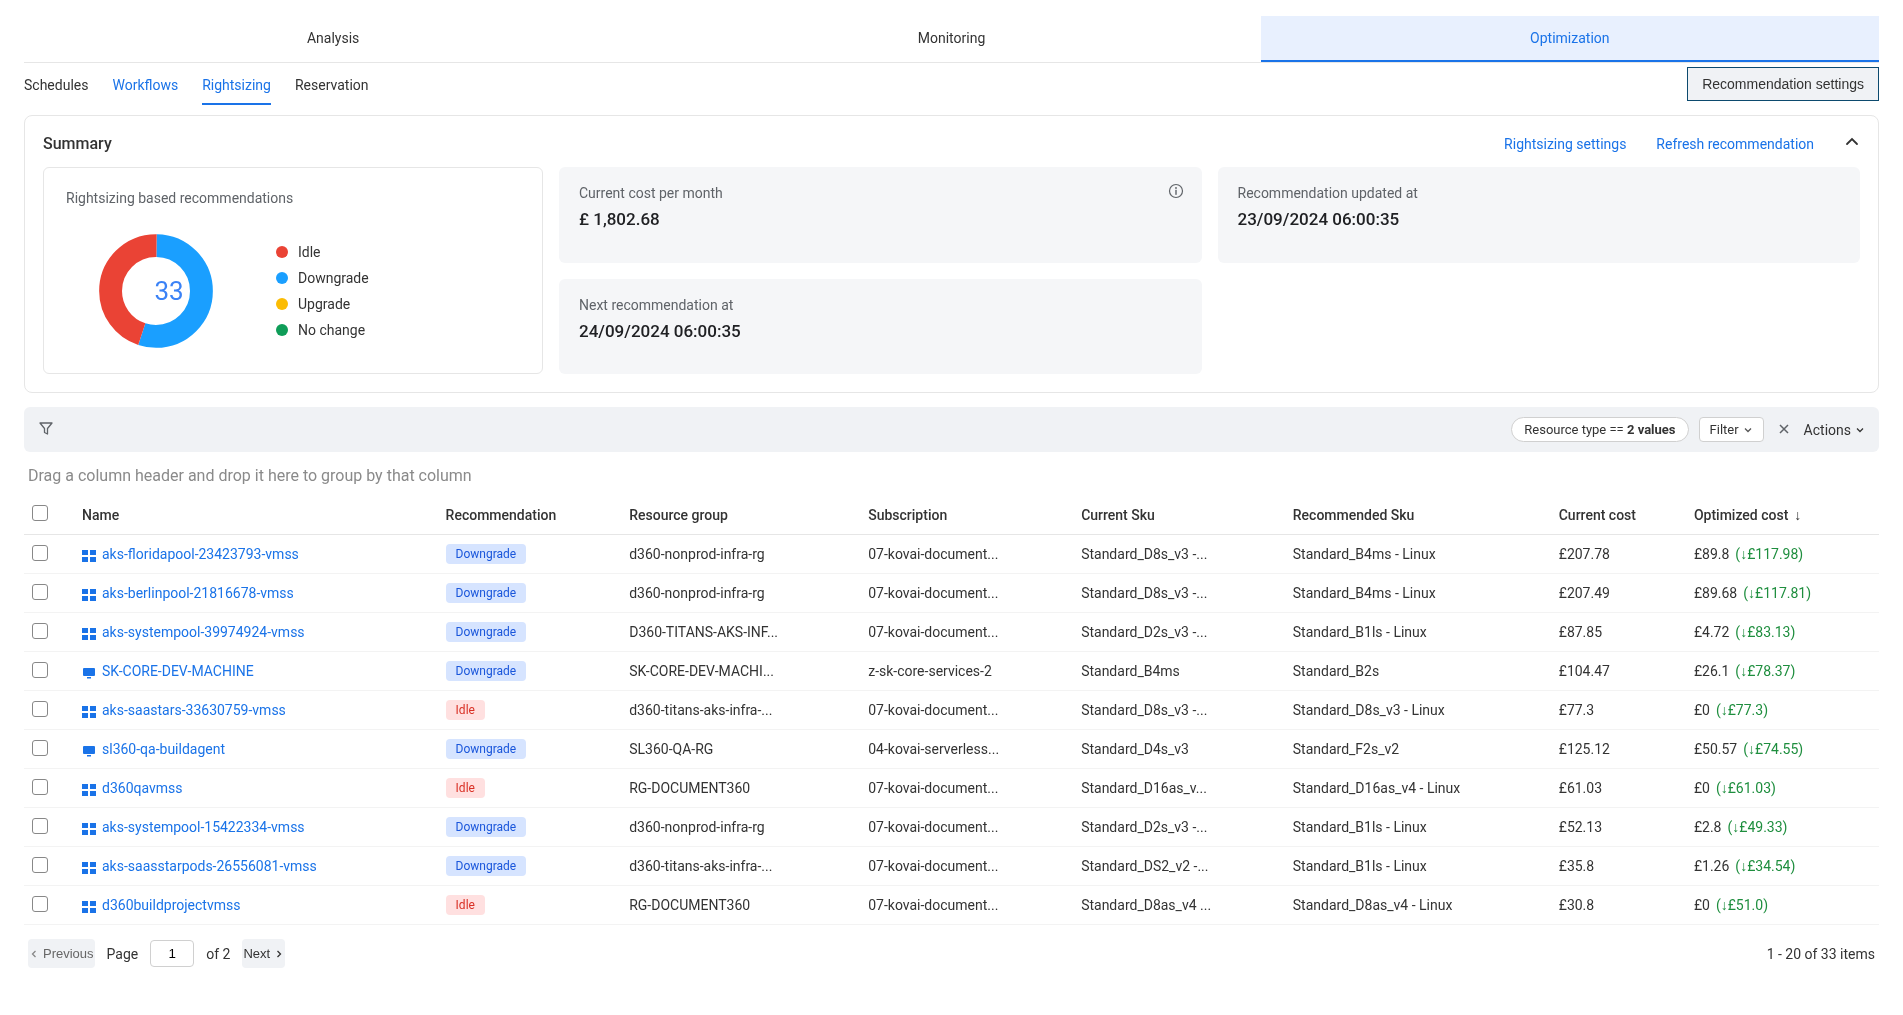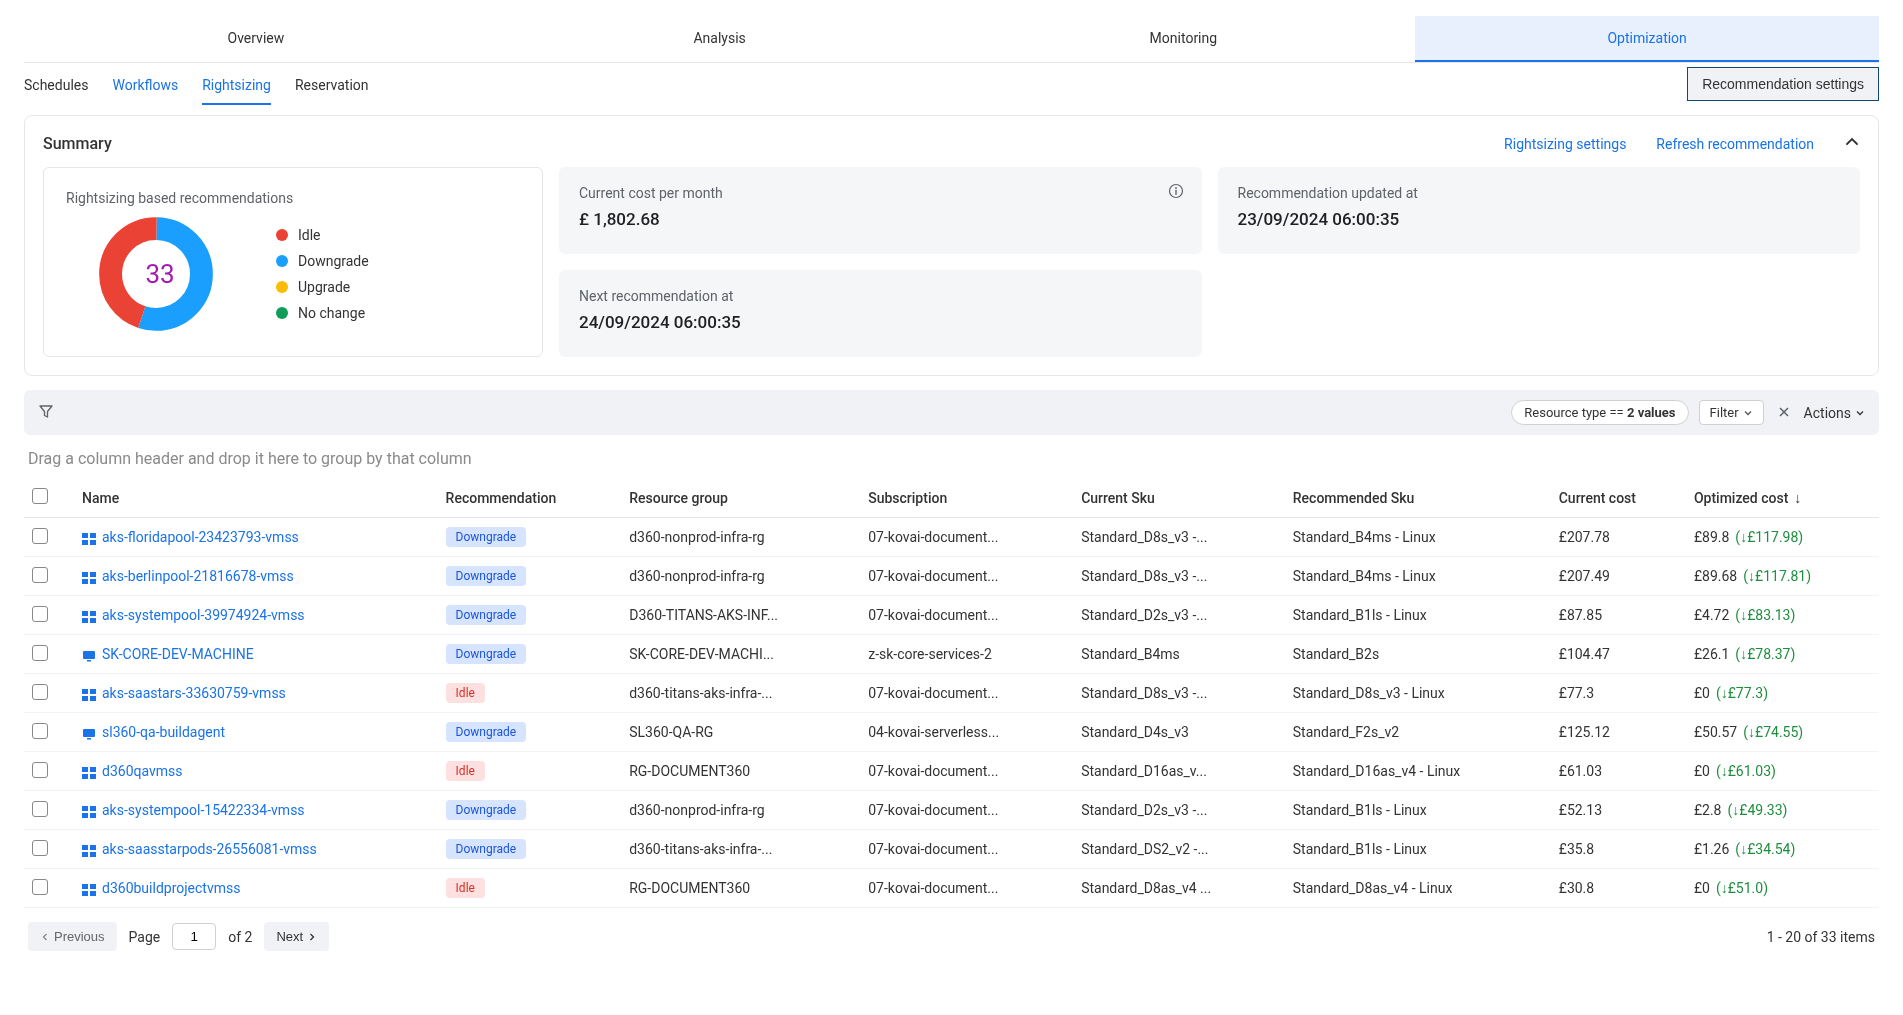--- a/index.html
+++ b/index.html
@@ -22,21 +22,21 @@
 .summary-links a { color: #1a73e8; text-decoration: none; cursor: pointer; }
 .chev-up { cursor: pointer; }
 .summary-grid { display: grid; grid-template-columns: 500px 1fr 1fr; gap: 16px; }
 .card { background: #f5f6f8; border-radius: 6px; padding: 18px 20px; position: relative; }
 .card.white { background: #fff; border: 1px solid #e6e6e6; }
 .card .label { color: #5f6368; font-size: 14px; margin-bottom: 8px; }
 .card .value { font-size: 17px; font-weight: 500; color: #202124; }
 .card .info-icon { position: absolute; top: 16px; right: 18px; color: #5f6368; }
 .rec-card { display: flex; align-items: center; gap: 50px; padding: 22px; }
 .donut-wrap { position: relative; width: 120px; height: 120px; }
-.donut-center { position: absolute; top: 0; left: 4px; width: 100%; height: 100%; display: flex; align-items: center; justify-content: center; font-size: 26px; color: #a21caf; }
+.donut-center { position: absolute; top: 0; left: 13px; width: 100%; height: 100%; display: flex; align-items: center; justify-content: center; font-size: 26px; color: #3b82f6; }
 .legend { display: flex; flex-direction: column; gap: 10px; }
 .legend-item { display: flex; align-items: center; gap: 10px; font-size: 14px; color: #333; }
 .dot { width: 12px; height: 12px; border-radius: 50%; display: inline-block; }
 .cost-down { color: #1e8e3e; margin-right: 4px; }
 .filter-bar { background: #f0f2f5; border-radius: 6px; padding: 10px 14px; margin-top: 14px; display: flex; justify-content: space-between; align-items: center; gap: 25px; }
 .filter-left { display: flex; align-items: center; gap: 10px; color: #5f6368; }
 .filter-right { display: flex; align-items: center; gap: 10px; }
 .chip { background: #fff; border: 1px solid #d0d0d0; border-radius: 16px; padding: 4px 12px; font-size: 13px; color: #333; }
 .filter-btn { background: #fff; border: 1px solid #d0d0d0; border-radius: 4px; padding: 4px 10px; font-size: 13px; cursor: pointer; display: flex; align-items: center; gap: 4px;}
 .x-btn { cursor: pointer; color: #5f6368; padding: 0 4px; }
@@ -47,33 +47,32 @@
 .table td { padding: 9px 8px; border-bottom: 1px solid #f3f3f3; font-size: 14px; vertical-align: middle; }
 .table td.name a { color: #1a73e8; text-decoration: none; }
 .res-icon { display: inline-block; width: 14px; height: 12px; margin-right: 6px; vertical-align: middle; }
 .badge { display: inline-block; padding: 3px 10px; border-radius: 4px; font-size: 12px; }
 .badge.downgrade { background: #d6e4ff; color: #1a56db; }
 .badge.idle { background: #ffe0e0; color: #d93025; }
 .savings { color: #1e8e3e; margin-left: 6px; }
 .cb { width: 16px; height: 16px; border: 1.5px solid #888; border-radius: 3px; display: inline-block; cursor: pointer; }
 .pager { display: flex; justify-content: space-between; align-items: center; padding: 14px 4px; }
 .pager-left { display: flex; align-items: center; gap: 12px; }
-.pbtn { background: #f0f2f5; border: none; padding: 7px 12px; border-radius: 4px; cursor: pointer; color: #666; display: flex; align-items: center; gap: 4px; font-size: 13px;}
+.pbtn { background: #f0f2f5; border: none; padding: 7px 1px; border-radius: 4px; cursor: pointer; color: #666; display: flex; align-items: center; gap: 4px; font-size: 13px;}
 .pbtn.next { color: #333; }
 .page-input { width: 44px; text-align: center; border: 1px solid #d0d0d0; border-radius: 4px; padding: 5px; }
 .sort-ind { margin-left: 6px; }
 .info-svg { width:16px; height:16px; }
 </style>
 </head>
 <body>
 
 <div class="page">
 
   <div class="main-tabs" id="main-tabs">
-      <div class="main-tab">Overview</div>
       <div class="main-tab">Analysis</div>
       <div class="main-tab">Monitoring</div>
       <div class="main-tab active">Optimization</div>
     </div>
 
   <div class="sub-tabs-row">
     <div class="sub-tabs" id="sub-tabs">
         <div class="sub-tab">Schedules</div>
         <div class="sub-tab link">Workflows</div>
         <div class="sub-tab active">Rightsizing</div>
@@ -92,21 +91,21 @@
           <svg width="16" height="16" viewBox="0 0 16 16">
               <path d="M3 10l5-5 5 5" stroke="#333" stroke-width="1.8" fill="none" stroke-linecap="round"></path>
             </svg>
         </span>
       </div>
     </div>
 
     <div class="summary-grid">
       <div class="card white rec-card" style="grid-row: span 2;">
         <div style="width:100%;">
-          <div class="label" style="margin-bottom:8px;">Rightsizing based recommendations</div>
+          <div class="label" style="margin-bottom:25px;">Rightsizing based recommendations</div>
           <div style="display:flex; align-items:center; gap:60px; padding-left:30px;">
             <div class="donut-wrap">
               <svg width="120" height="120" viewBox="0 0 42 42">
                 <circle cx="21" cy="21" r="15.9" fill="none" stroke="#1a9fff" stroke-width="8" stroke-dasharray="55 45" stroke-dashoffset="25"></circle>
                 <circle cx="21" cy="21" r="15.9" fill="none" stroke="#ea4335" stroke-width="8" stroke-dasharray="45 55" stroke-dashoffset="70"></circle>
               </svg>
               <div class="donut-center">33</div>
             </div>
             <div class="legend" id="legend">
                 <div class="legend-item">

